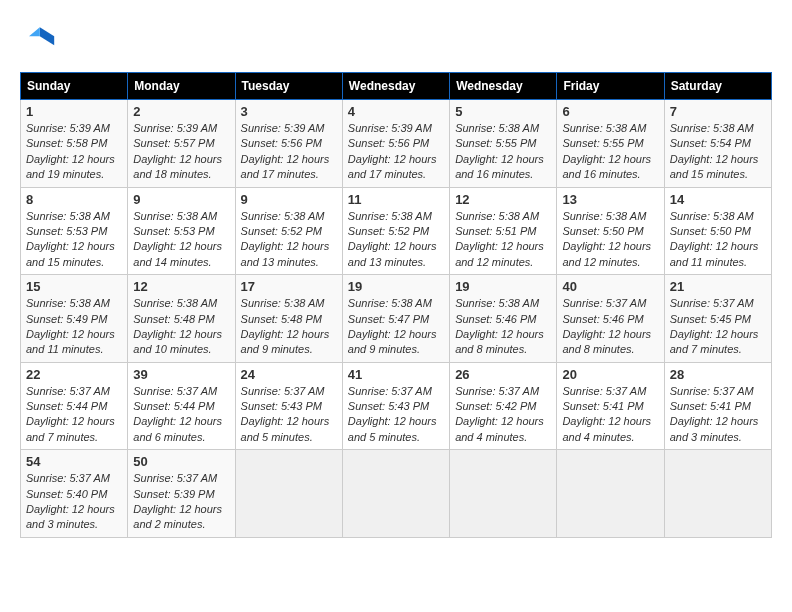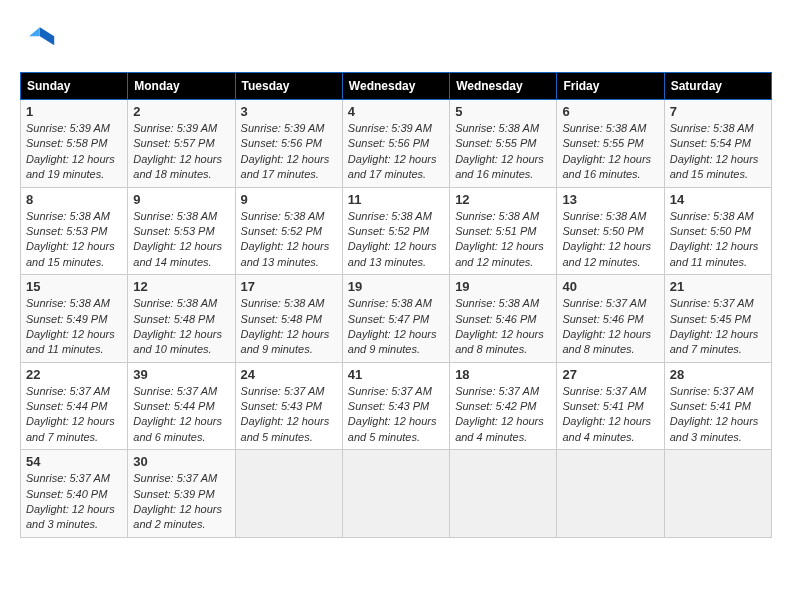--- a/index.html
+++ b/index.html
@@ -299,28 +299,28 @@
 and 5 minutes.</div>
         </td>
         <td>
           <span class="day-num">41</span>
           <div class="day-info" style="white-space: pre-line;">Sunrise: 5:37 AM
 Sunset: 5:43 PM
 Daylight: 12 hours
 and 5 minutes.</div>
         </td>
         <td>
-          <span class="day-num">18</span>
+          <span class="day-num">26</span>
           <div class="day-info" style="white-space: pre-line;">Sunrise: 5:37 AM
 Sunset: 5:42 PM
 Daylight: 12 hours
 and 4 minutes.</div>
         </td>
         <td>
-          <span class="day-num">27</span>
+          <span class="day-num">20</span>
           <div class="day-info" style="white-space: pre-line;">Sunrise: 5:37 AM
 Sunset: 5:41 PM
 Daylight: 12 hours
 and 4 minutes.</div>
         </td>
         <td>
           <span class="day-num">28</span>
           <div class="day-info" style="white-space: pre-line;">Sunrise: 5:37 AM
 Sunset: 5:41 PM
 Daylight: 12 hours
@@ -329,21 +329,21 @@
       </tr>
       <tr>
         <td>
           <span class="day-num">54</span>
           <div class="day-info" style="white-space: pre-line;">Sunrise: 5:37 AM
 Sunset: 5:40 PM
 Daylight: 12 hours
 and 3 minutes.</div>
         </td>
         <td>
-          <span class="day-num">30</span>
+          <span class="day-num">50</span>
           <div class="day-info" style="white-space: pre-line;">Sunrise: 5:37 AM
 Sunset: 5:39 PM
 Daylight: 12 hours
 and 2 minutes.</div>
         </td>
         <td class="empty"></td>
         <td class="empty"></td>
         <td class="empty"></td>
         <td class="empty"></td>
         <td class="empty"></td>

